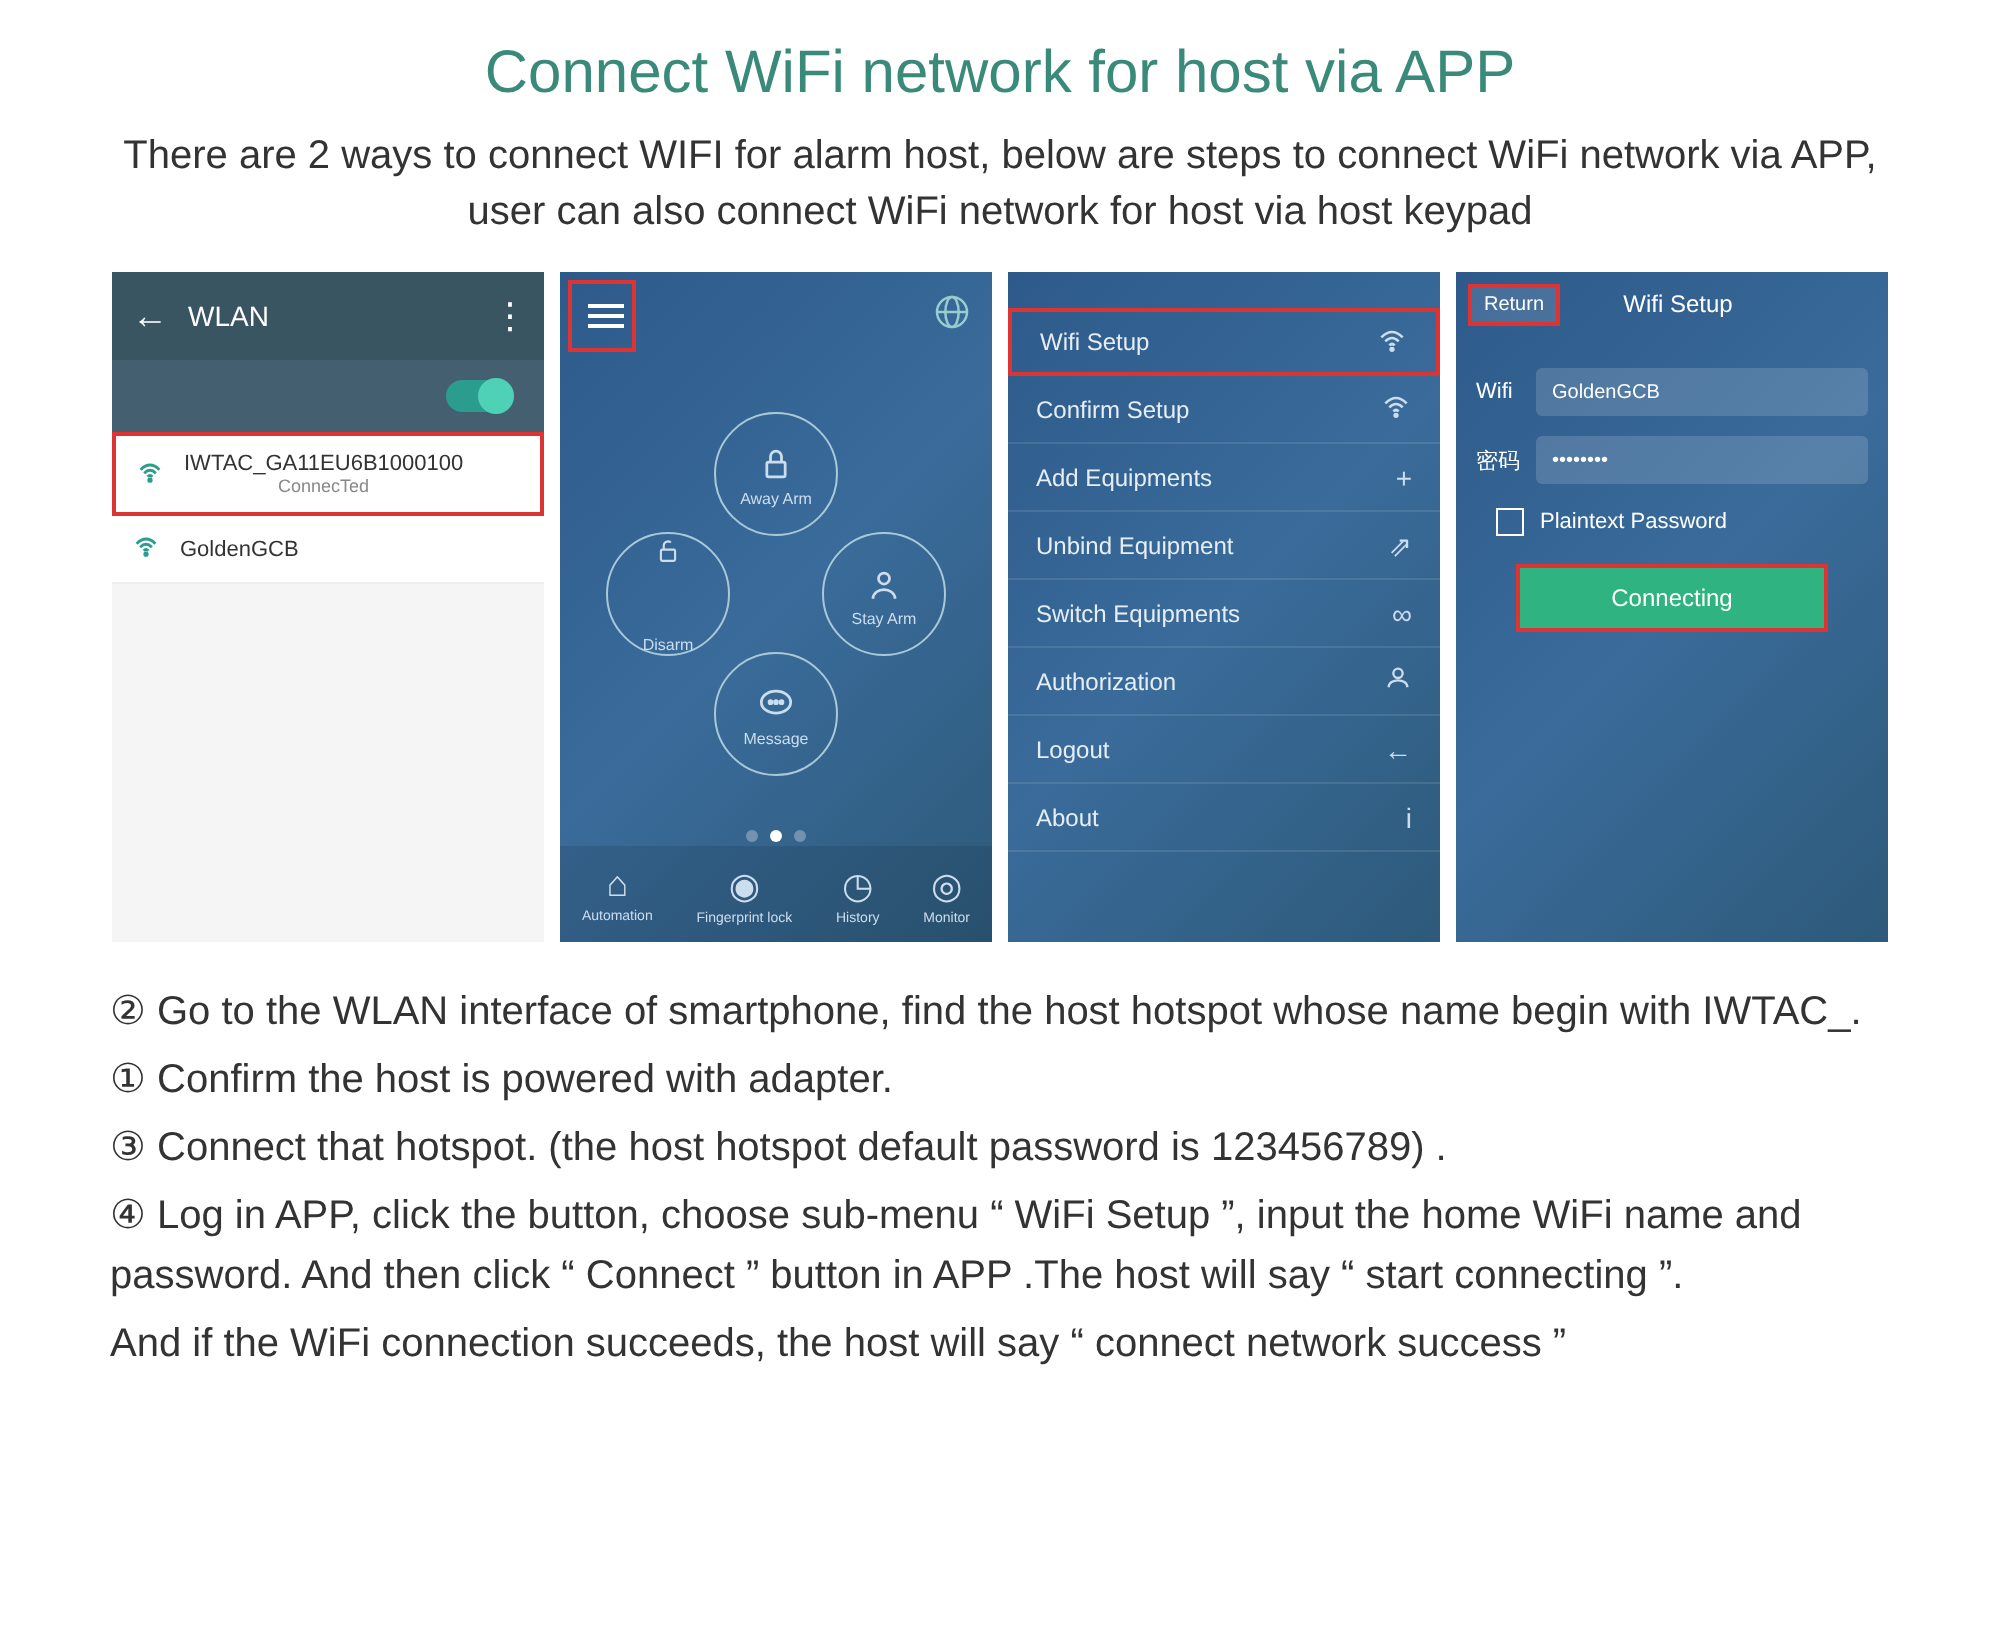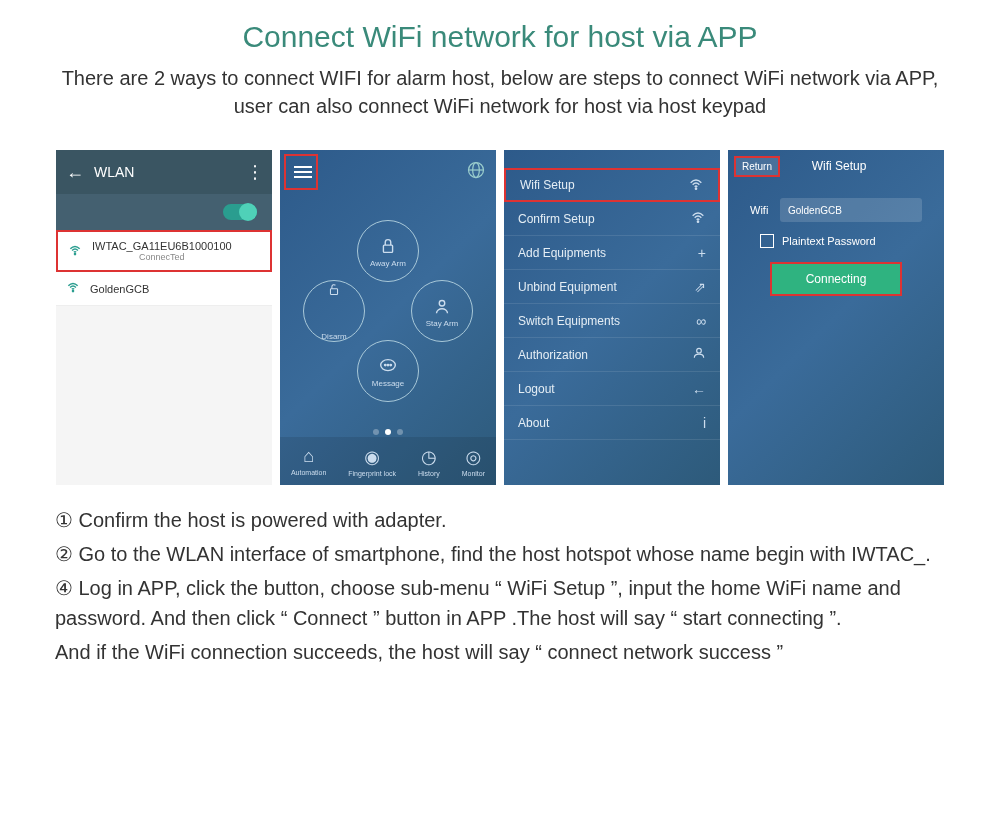--- a/index.html
+++ b/index.html
@@ -1,18 +1,18 @@
 <!DOCTYPE html>
 <html><head>
 <meta charset="utf-8">
 <style>
   * { box-sizing: border-box; margin: 0; padding: 0; }
   body { font-family: Arial, sans-serif; width: 1000px; height: 815px; background: #fff; }
   .title { text-align: center; color: #3a8a7a; font-size: 30px; font-weight: normal; padding-top: 20px; }
-  .subtitle { text-align: center; color: #333; font-size: 20px; padding: 10px 40px 30px; line-height: 1.4; }
+  .subtitle { text-align: center; color: #333; font-size: 20px; padding: 10px 40px 16px; line-height: 1.4; }
   .screens { display: flex; justify-content: center; gap: 8px; padding: 0 50px; }
   .screen { width: 216px; height: 335px; background: linear-gradient(135deg, #2d5a8a 0%, #3a6b9a 50%, #2d5a7a 100%); position: relative; color: #fff; font-size: 11px; overflow: hidden; }
   
   
   .s1 { background: #f5f5f5; }
   .s1-header { background: #3a5562; height: 44px; display: flex; align-items: center; padding: 0 10px; color: #fff; font-size: 14px; }
   .s1-header .back { margin-right: 10px; font-size: 18px; }
   .s1-header .more { margin-left: auto; font-size: 18px; letter-spacing: -2px; }
   .s1-toggle-row { background: #446070; height: 36px; display: flex; align-items: center; justify-content: flex-end; padding: 0 15px; }
   .toggle { width: 34px; height: 16px; background: #2a9d8f; border-radius: 8px; position: relative; }
@@ -45,21 +45,21 @@
   
   .menu-list { padding-top: 18px; }
   .menu-item { height: 34px; display: flex; align-items: center; padding: 0 14px; border-bottom: 1px solid rgba(255,255,255,0.1); font-size: 12px; color: #e5eef5; }
   .menu-item.hl { border: 2px solid #d33; }
   .menu-item .micon { margin-left: auto; font-size: 14px; color: #cde; }
   
   
   .s4-header { height: 32px; display: flex; align-items: center; padding: 0 6px; }
   .return-btn { background: rgba(255,255,255,0.12); border: 2px solid #d33; padding: 3px 6px; font-size: 10px; color: #fff; }
   .s4-title { flex: 1; text-align: center; font-size: 12px; margin-left: -40px; }
-  .form { padding: 16px 22px; }
+  .form { padding: 16px 10px; }
   .form-row { display: flex; align-items: center; margin-bottom: 10px; }
   .form-label { width: 30px; font-size: 11px; color: #fff; }
   .form-input { flex: 1; height: 24px; background: rgba(255,255,255,0.15); border-radius: 3px; padding: 0 8px; font-size: 10px; color: #fff; display: flex; align-items: center; }
   .checkbox-row { display: flex; align-items: center; margin: 12px 0 14px 10px; font-size: 11px; color: #fff; }
   .checkbox { width: 14px; height: 14px; border: 1.5px solid #fff; margin-right: 8px; }
   .connect-btn { background: #2fb380; border: 2px solid #d33; color: #fff; text-align: center; padding: 8px 0; margin: 0 20px; font-size: 12px; }
   
   
   .instructions { padding: 20px 55px 0; font-size: 20px; color: #333; line-height: 1.5; }
   .instructions .step { margin-bottom: 4px; }
@@ -241,28 +241,33 @@
   <div class="screen">
     <div class="s4-header">
       <div class="return-btn">Return</div>
       <div class="s4-title">Wifi Setup</div>
     </div>
     <div class="form">
       <div class="form-row">
         <div class="form-label">Wifi</div>
         <div class="form-input">GoldenGCB</div>
       </div>
+      <div class="form-row">
+        <div class="form-label">密码</div>
+        <div class="form-input">••••••••</div>
+      </div>
       <div class="checkbox-row">
         <div class="checkbox"></div>
         <span>Plaintext Password</span>
       </div>
       <div class="connect-btn">Connecting</div>
     </div>
   </div>
 
 </div>
 
 <div class="instructions">
+  <div class="step"><span class="num">②</span> <span>Go to the WLAN interface of smartphone, find the host hotspot whose name begin with IWTAC_.</span></div>
   <div class="step"><span class="num">①</span> <span>Confirm the host is powered with adapter.</span></div>
-  <div class="step"><span class="num">②</span> <span>Go to the WLAN interface of smartphone, find the host hotspot whose name begin with IWTAC_.</span></div>
+  <div class="step"><span class="num">③</span> <span>Connect that hotspot. (the host hotspot default password is 123456789) .</span></div>
   <div class="step"><span class="num">④</span> <span>Log in APP, click the      button, choose sub-menu “ WiFi Setup ”, input the home WiFi name and password. And then click “ Connect ” button in APP .The host will say “  start connecting ”.</span></div>
   <div class="final">And if the WiFi connection succeeds, the host will say “ connect network success ”</div>
 </div>
 
 </body></html>

